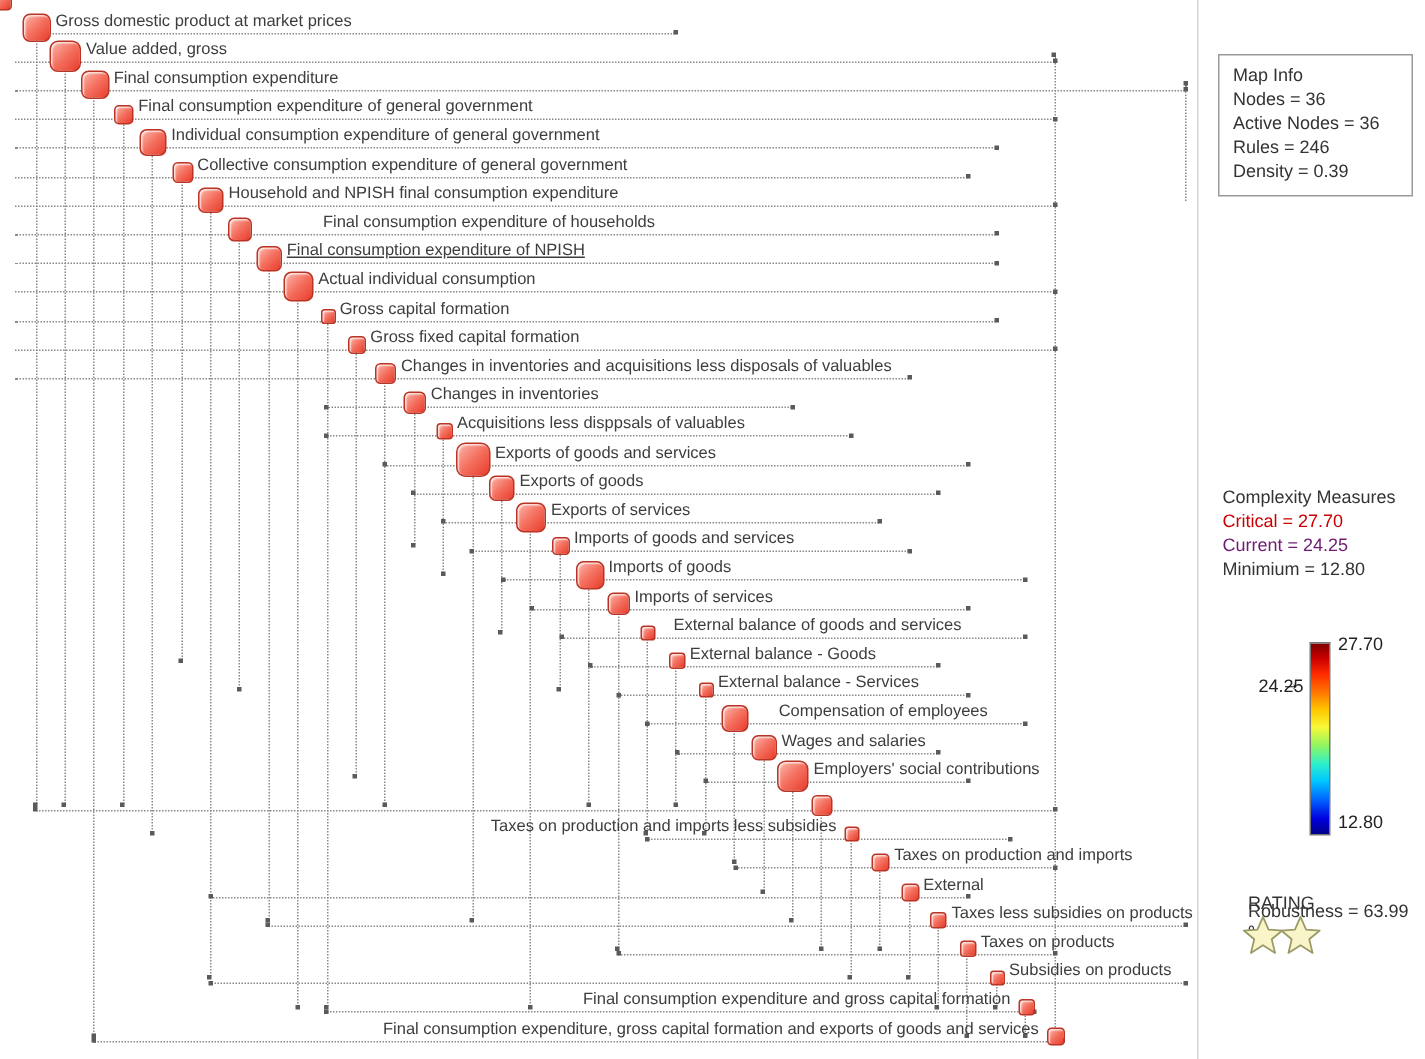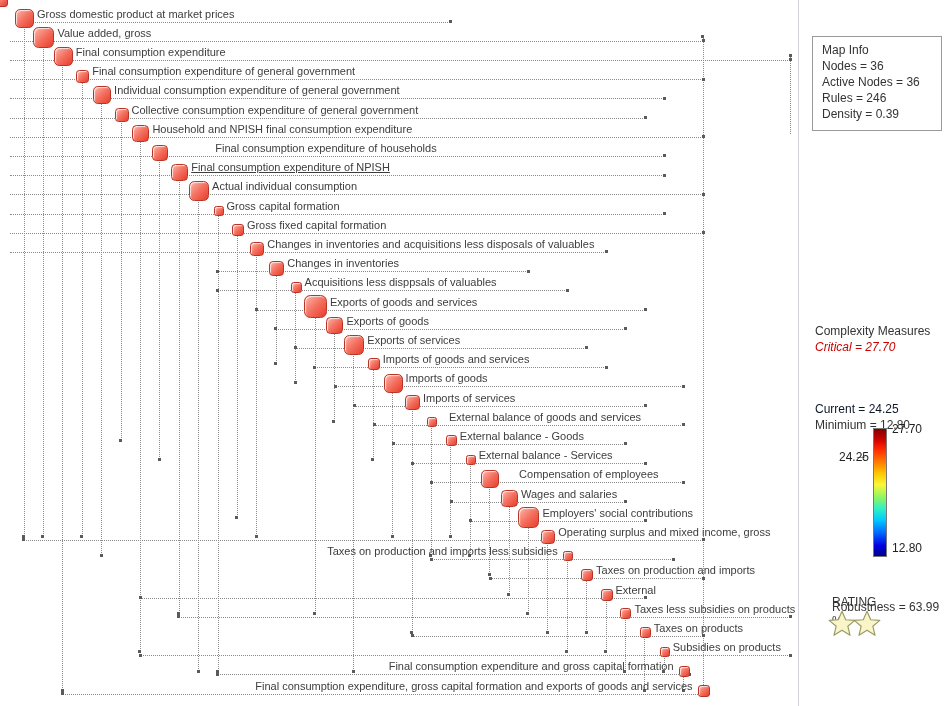--- a/index.html
+++ b/index.html
@@ -44,22 +44,22 @@
   }
   .cb-label{position:absolute;font-size:12px;color:#222;}
   #cb-max{left:93px;top:419px;}
   #cb-min{left:93px;top:538px;}
   #cb-marker{left:18px;top:447px;width:52px;text-align:right;}
   #cb-arrow{position:absolute;left:55px;top:445px;font-weight:bold;font-size:13px;color:#111;}
   #robustness{position:absolute;left:33px;top:565px;margin-top:32px;}
   #rating-title{position:absolute;left:33px;top:592px;text-align:right;}
   #stars{position:absolute;left:29px;top:607px;display:flex;}
   #stars svg{margin-right:-3px;}
-  .red{color:#cc0000;font-style:italic;}
-  .blue{color:#0f172a;margin-top:46px;}
+  .red{color:#cc0000;}
+  .blue{color:#701a75;}
 </style>
 </head>
 <body>
 
 <div id="map-canvas">
     <div class="node" style="left: -4px; top: -5px; width: 10px; height: 10px; border-radius: 3px;"></div>
     <div class="hline" style="left: 23.5px; width: 426.5px; top: 21.5px;"></div>
     <div class="dot" style="left: 22px; top: 20px;"></div>
     <div class="dot" style="left: 448.5px; top: 20px;"></div>
     <div class="vline" style="left: 23.5px; top: 17.5px; height: 518.5px;"></div>
@@ -235,21 +235,20 @@
     <div class="vline" style="left: 527.9px; top: 516.7px; height: 96.3px;"></div>
     <div class="dot" style="left: 526.4px; top: 611.5px;"></div>
     <div class="node" style="left: 518.4px; top: 507.2px; width: 19px; height: 19px; border-radius: 5.7px;"></div>
     <div class="nlabel" style="top: 506.7px; left: 542.4px;">Employers' social contributions</div>
     <div class="hline" style="left: 23.5px; width: 679.5px; top: 539.9px;"></div>
     <div class="dot" style="left: 22px; top: 538.4px;"></div>
     <div class="dot" style="left: 701.5px; top: 538.4px;"></div>
     <div class="vline" style="left: 547.3px; top: 535.9px; height: 96.1px;"></div>
     <div class="dot" style="left: 545.8px; top: 630.5px;"></div>
     <div class="node" style="left: 541.3px; top: 529.9px; width: 12px; height: 12px; border-radius: 3.6px;"></div>
-    <div class="nlabel" style="top: 525.9px; left: 558.3px;">Operating surplus and mixed income, gross</div>
     <div class="hline" style="left: 431px; width: 242px; top: 559.1px;"></div>
     <div class="dot" style="left: 429.5px; top: 557.6px;"></div>
     <div class="dot" style="left: 671.5px; top: 557.6px;"></div>
     <div class="vline" style="left: 566.7px; top: 555.1px; height: 95.9px;"></div>
     <div class="dot" style="left: 565.2px; top: 649.5px;"></div>
     <div class="node" style="left: 562.7px; top: 551.1px; width: 8px; height: 8px; border-radius: 2.4px;"></div>
     <div class="nlabel" style="top: 545.1px; right: 240.3px;">Taxes on production and imports less subsidies</div>
     <div class="hline" style="left: 490px; width: 213px; top: 578.3px;"></div>
     <div class="dot" style="left: 488.5px; top: 576.8px;"></div>
     <div class="dot" style="left: 701.5px; top: 576.8px;"></div>

